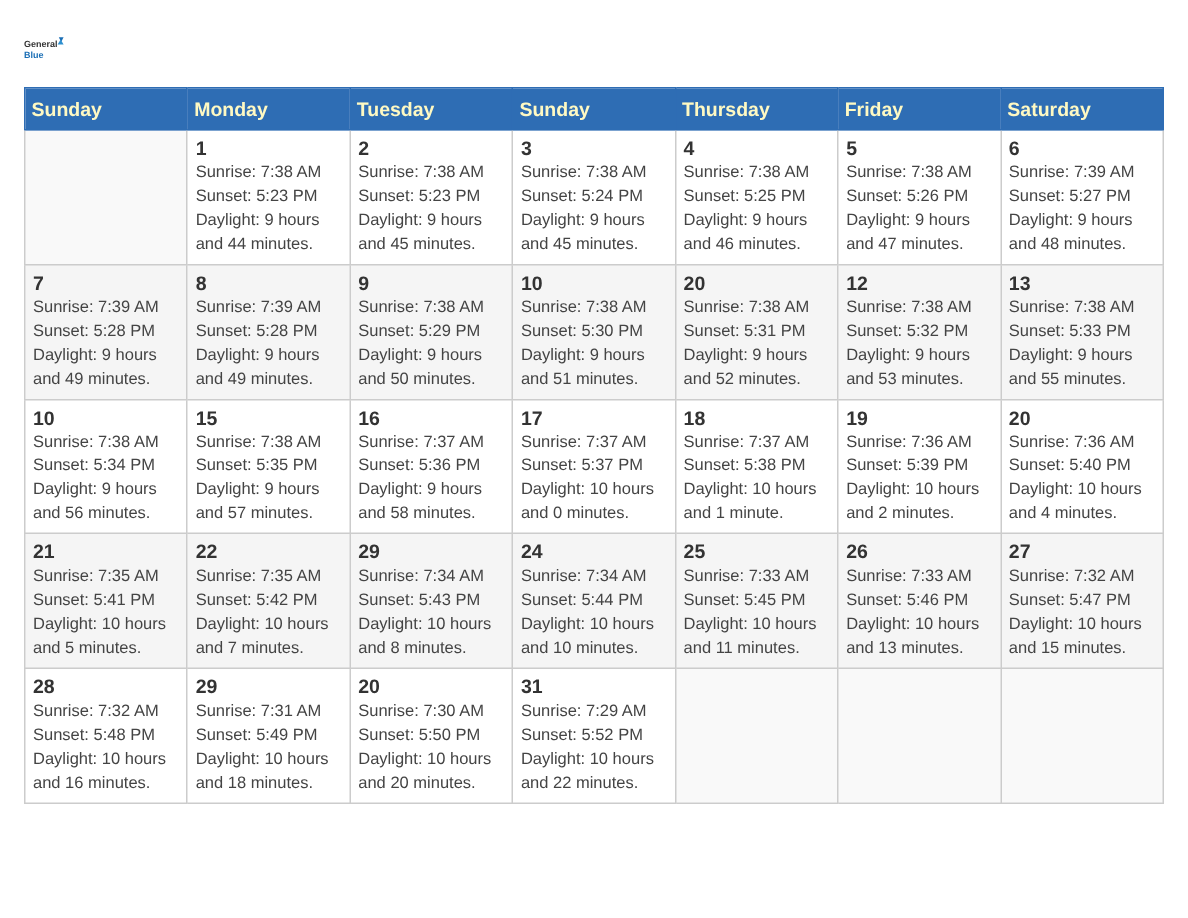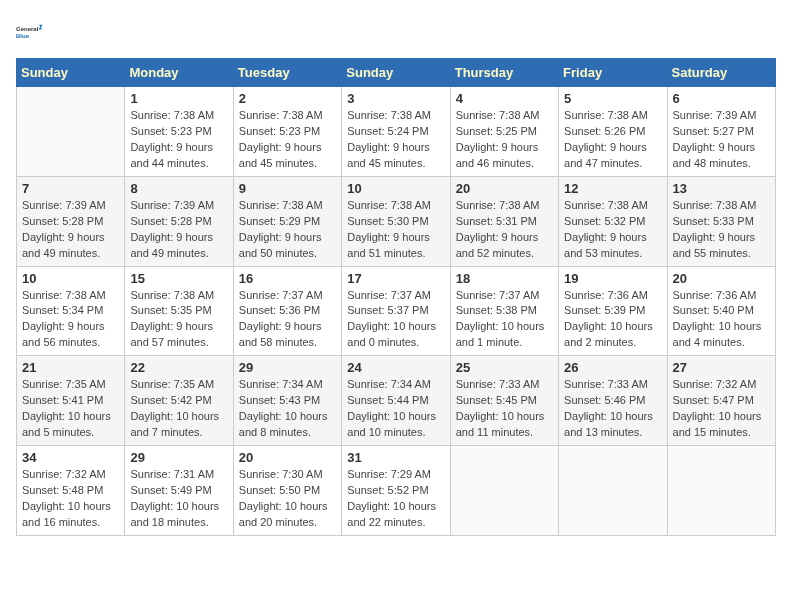--- a/index.html
+++ b/index.html
@@ -221,21 +221,21 @@
           <span class="day-number">26</span>
           <div class="day-info">Sunrise: 7:33 AM<br>Sunset: 5:46 PM<br>Daylight: 10 hours and 13 minutes.</div>
         </td>
         <td>
           <span class="day-number">27</span>
           <div class="day-info">Sunrise: 7:32 AM<br>Sunset: 5:47 PM<br>Daylight: 10 hours and 15 minutes.</div>
         </td>
       </tr>
       <tr>
         <td>
-          <span class="day-number">34</span>
+          <span class="day-number">28</span>
           <div class="day-info">Sunrise: 7:32 AM<br>Sunset: 5:48 PM<br>Daylight: 10 hours and 16 minutes.</div>
         </td>
         <td>
           <span class="day-number">29</span>
           <div class="day-info">Sunrise: 7:31 AM<br>Sunset: 5:49 PM<br>Daylight: 10 hours and 18 minutes.</div>
         </td>
         <td>
           <span class="day-number">20</span>
           <div class="day-info">Sunrise: 7:30 AM<br>Sunset: 5:50 PM<br>Daylight: 10 hours and 20 minutes.</div>
         </td>

